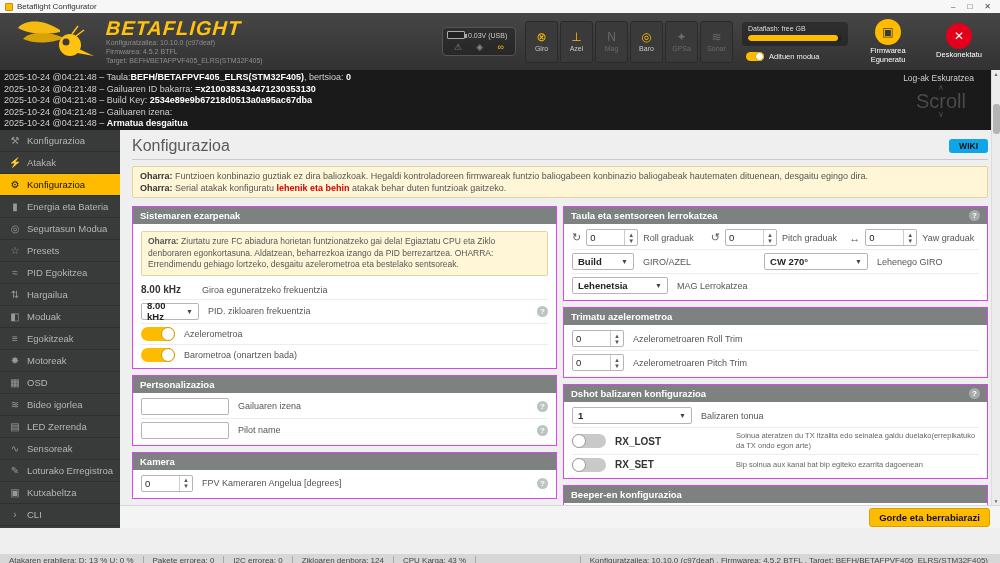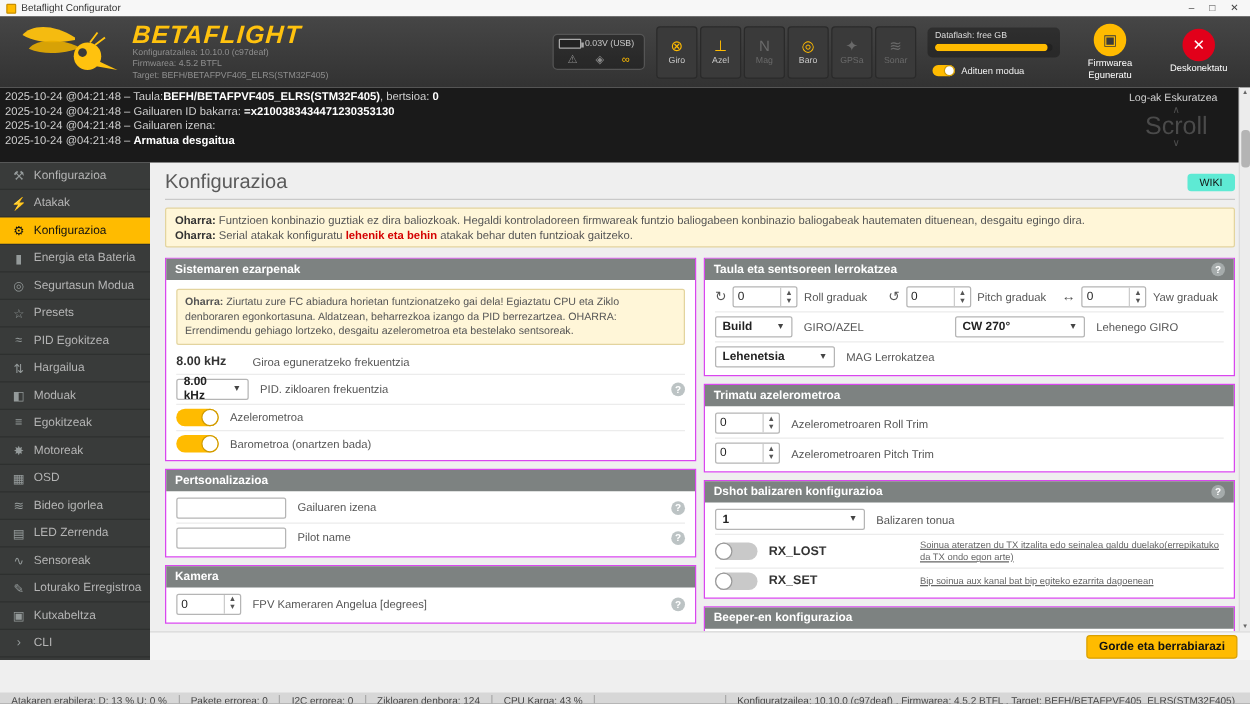--- a/index.html
+++ b/index.html
@@ -59,21 +59,21 @@
   .bodyrow { display:flex; height:398px; }
   .nav { width:120px; background:#393b3a; overflow:hidden; }
   .nav-item { height:22px; display:flex; align-items:center; gap:6px; padding-left:9px; font-size:9.5px; color:#b5b5b5; border-bottom:1px solid #2e302f; cursor:pointer; }
   .nav-item .nav-ico { width:12px; text-align:center; font-size:10px; color:#949a9a; }
   .nav-item.on { background:#ffbb00; color:#111; }
   .nav-item.on .nav-ico { color:#111; }
 
   .content { flex:1; display:flex; flex-direction:column; background:#efefef; padding:0 12px 0 12px; overflow:hidden; }
   .ptrow { display:flex; align-items:center; padding:7px 0 4px; border-bottom:1px solid #c9c9c9; }
   .ptitle { font-size:16px; color:#5a5a5a; }
-  .wiki { margin-left:auto; background:#5eead4; color:#111; font-weight:normal; font-size:8.5px; padding:2px 10px; border-radius:3px; cursor:pointer; }
+  .wiki { margin-left:auto; background:#0ea5e9; color:#111; font-weight:bold; font-size:8.5px; padding:2px 10px; border-radius:3px; cursor:pointer; }
   .gnote { background:#fff6d8; border:1px solid #e3d49e; border-radius:2px; margin:6px 0 4px; padding:3px 7px; font-size:9px; color:#555; line-height:1.35; }
   .gnote b.h { color:#333; } .gnote .em { color:#d40000; font-weight:bold; }
   .cols { flex:1; overflow:hidden; display:flex; gap:6px; margin-top:4px; }
   .col { flex:1; display:flex; flex-direction:column; }
   .gbox { background:#fff; border:1px solid #d946ef; margin-bottom:6px; }
   .bhead { background:#7d8281; color:#fff; font-weight:bold; font-size:9.5px; padding:3px 7px; display:flex; align-items:center; }
   .bhead .help { margin-left:auto; background:#a5abab; }
   .bbody { padding:2px 8px 3px; }
   .inote { background:#fff6d8; border:1px solid #e3d49e; border-radius:2px; font-size:8.5px; color:#555; padding:4px 6px; margin:5px 0; line-height:1.35; }
   .frow { display:flex; align-items:center; gap:9px; padding:3px 0; border-bottom:1px solid #ececec; font-size:9px; color:#555; min-height:19px; }
@@ -87,21 +87,21 @@
   .tinput { width:88px; height:17px; border:1px solid #b5b5b5; border-radius:2px; font-size:9px; padding:0 4px; font-family:"Liberation Sans",sans-serif; }
   .help { width:11px; height:11px; border-radius:50%; background:#bcc3c4; color:#fff; font-size:8px; font-weight:bold; display:flex; align-items:center; justify-content:center; flex:none; }
   .frow .help.rt { margin-left:auto; }
   .toggle { width:34px; height:14px; border-radius:8px; background:#c9c9c9; position:relative; display:inline-block; flex:none; cursor:pointer; }
   .toggle .knob { width:14px; height:14px; border-radius:50%; background:#fff; border:1px solid #9a9a9a; position:absolute; top:0; left:0; }
   .toggle.on { background:#ffbb00; }
   .toggle.on .knob { left:auto; right:0; border-color:#cf9a00; }
   .toggle.mini { width:18px; height:9px; border-radius:5px; }
   .toggle.mini .knob { width:9px; height:9px; }
   .tname { font-weight:bold; color:#333; width:112px; font-size:10px; flex:none; }
-  .tdesc { font-size:7.5px; color:#666; line-height:1.3;text-decoration:underline; }
+  .tdesc { font-size:7.5px; color:#666; line-height:1.3; }
   .spingroup { display:flex; align-items:center; gap:5px; flex:1; }
   .rotico { font-size:11px; color:#555; }
 
   .cfooter { height:23px; background:#f4f4f4; border-top:1px solid #d8d8d8; display:flex; align-items:center; justify-content:flex-end; padding:0 10px; margin:0 -12px; }
   .savebtn { background:#ffbb00; color:#111; font-weight:bold; font-size:9.5px; padding:3px 9px; border-radius:3px; border:1px solid #d9a000; cursor:pointer; }
 
   
   .statusbar { height:12px; background:#d7d7d7; display:flex; align-items:center; font-size:8px; color:#444;margin-top:26px; }
   .sseg { padding:0 9px; border-right:1px solid #aaa; white-space:nowrap; }
   .sright { margin-left:auto; padding-right:12px; border-left:1px solid #aaa; padding-left:9px; white-space:nowrap; }
@@ -239,20 +239,23 @@
     <div>
 
         <div class="logline">
           <span>2025-10-24 @04:21:48 – Taula:</span><b>BEFH/BETAFPVF405_ELRS(STM32F405)</b><span>, bertsioa: </span><b>0</b>
         </div>
 
         <div class="logline">
           <span>2025-10-24 @04:21:48 – Gailuaren ID bakarra: </span><b>=x2100383434471230353130</b><span></span><b></b>
         </div>
 
+        <div class="logline">
+          <span>2025-10-24 @04:21:48 – Build Key: </span><b>2534e89e9b67218d0513a0a95ac67dba</b><span></span><b></b>
+        </div>
 
         <div class="logline">
           <span>2025-10-24 @04:21:48 – Gailuaren izena:</span><b></b><span></span><b></b>
         </div>
 
         <div class="logline">
           <span>2025-10-24 @04:21:48 – </span><b>Armatua desgaitua</b><span></span><b></b>
         </div>
       </div>
     <span class="loglink">Log-ak Eskuratzea</span>

